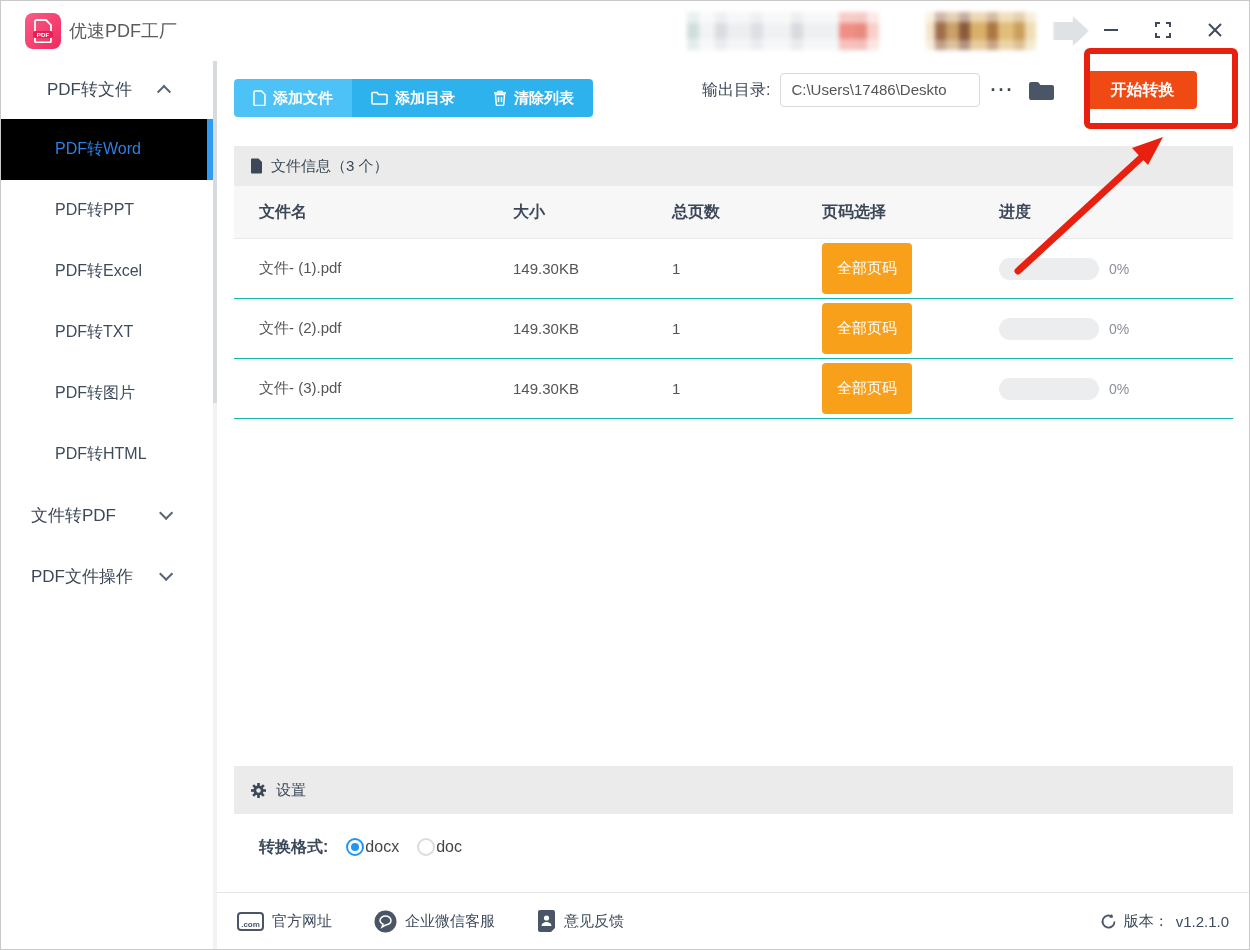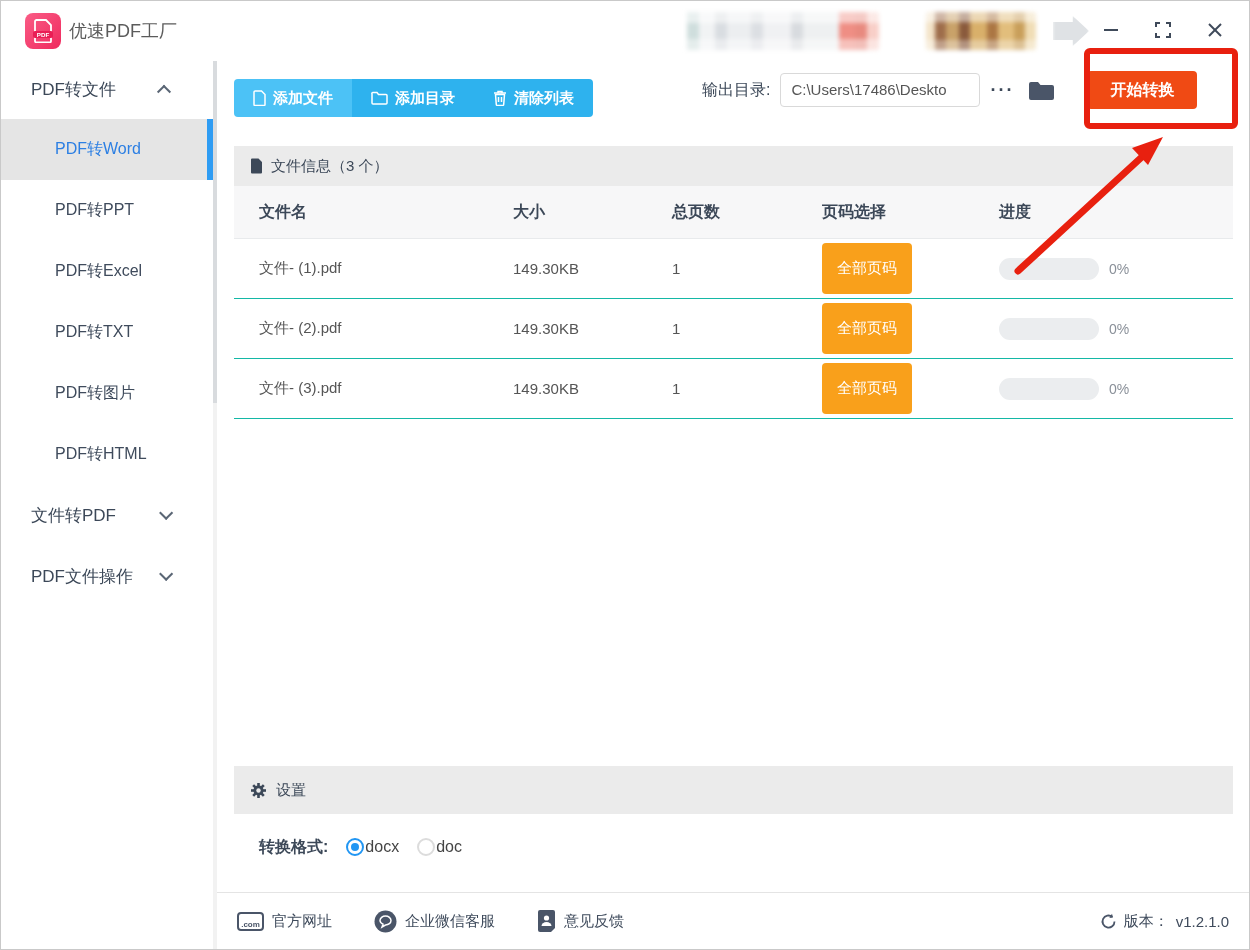--- a/index.html
+++ b/index.html
@@ -29,21 +29,21 @@
   .sidebar { position:absolute; left:0; top:60px; width:216px; bottom:0; background:#fff; }
   .side-track { position:absolute; right:0; top:0; bottom:0; width:4px; background:#f2f2f2; }
   .side-thumb { position:absolute; right:0; top:0; width:4px; height:342px; background:#d8dbde; }
   .side-group { position:absolute; left:0; width:212px; height:48px; display:flex; align-items:center; cursor:pointer; }
   .side-group .g-label { margin-left:30px; font-size:17px; color:#3c4858; }
   .chev { margin-left:auto; margin-right:44px; width:10px; height:10px; border-right:2px solid #5a6675; border-bottom:2px solid #5a6675; }
   .chev.up   { transform:rotate(-135deg) translate(-2px,-2px); }
   .chev.down { transform:rotate(45deg) translateY(-3px); }
   .side-item { position:absolute; left:0; width:212px; height:61px; display:flex; align-items:center; font-size:16px; color:#3f4b5c; cursor:pointer; }
   .side-item .i-label { margin-left:54px; }
-  .side-item.active { background:#e5e5e5; color:#2c7fe3; }
+  .side-item.active { background:#000000; color:#2c7fe3; }
   .side-item.active .active-bar { position:absolute; right:0; top:0; bottom:0; width:6px; background:#2e9cf3; }
 
   
   .main { position:absolute; left:216px; top:60px; right:0; bottom:0; background:#fff; }
 
   .toolbar-group { position:absolute; left:17px; top:18px; height:38px; display:flex; }
   .tb-btn { height:38px; display:flex; align-items:center; gap:7px; padding:0 19px; background:#2eb2ee; color:#fff; font-size:15px; font-weight:bold; cursor:pointer; }
   .tb-btn.first { background:#4cc2f6; border-radius:4px 0 0 4px; }
   .tb-btn.last  { border-radius:0 4px 4px 0; }
 
@@ -128,21 +128,21 @@
             <line x1="15" y1="3" x2="3" y2="15"></line>
           </svg>
       </div>
     </div>
   </div>
 
   <div class="sidebar">
     <div class="side-track"></div>
     <div class="side-thumb"></div>
 
-    <div class="side-group" style="top:4px;">
+    <div class="side-group" style="top:4px;padding-left:16px;">
       <span class="g-label">PDF转文件</span>
       <span class="chev up"></span>
     </div>
 
     <div class="side-item active" style="top:58px;">
       <span class="i-label">PDF转Word</span>
       <span class="active-bar"></span>
     </div>
     <div class="side-item" style="top:119px;">
       <span class="i-label">PDF转PPT</span>

